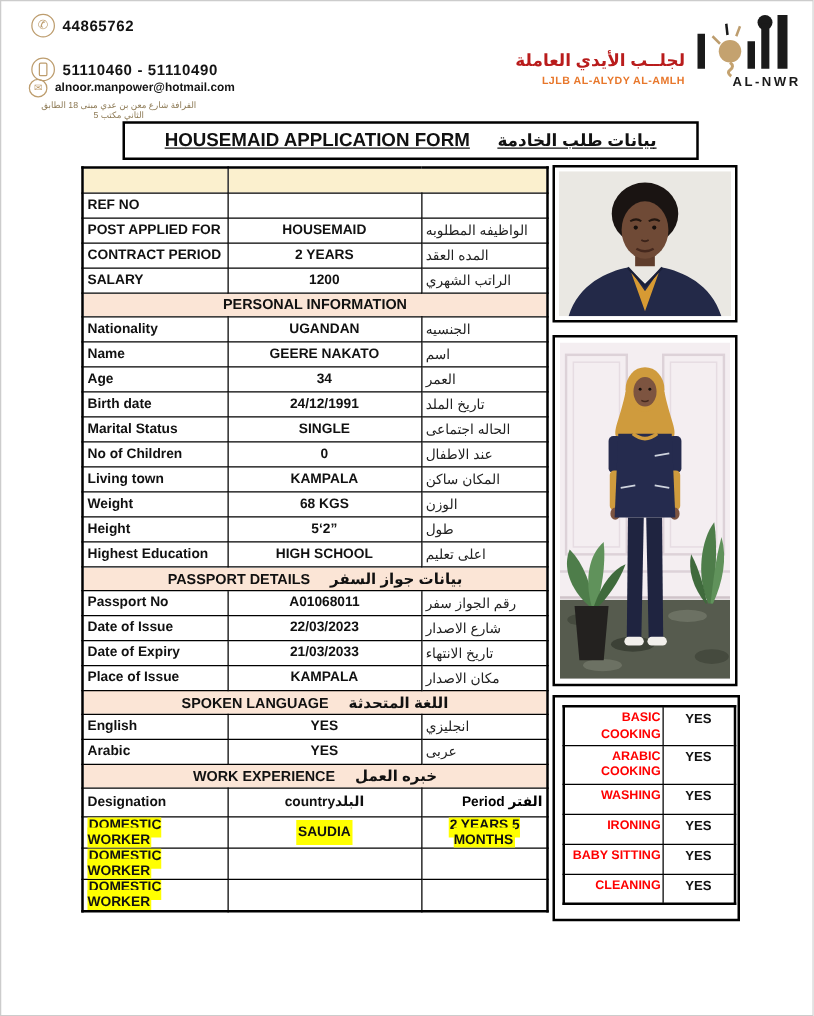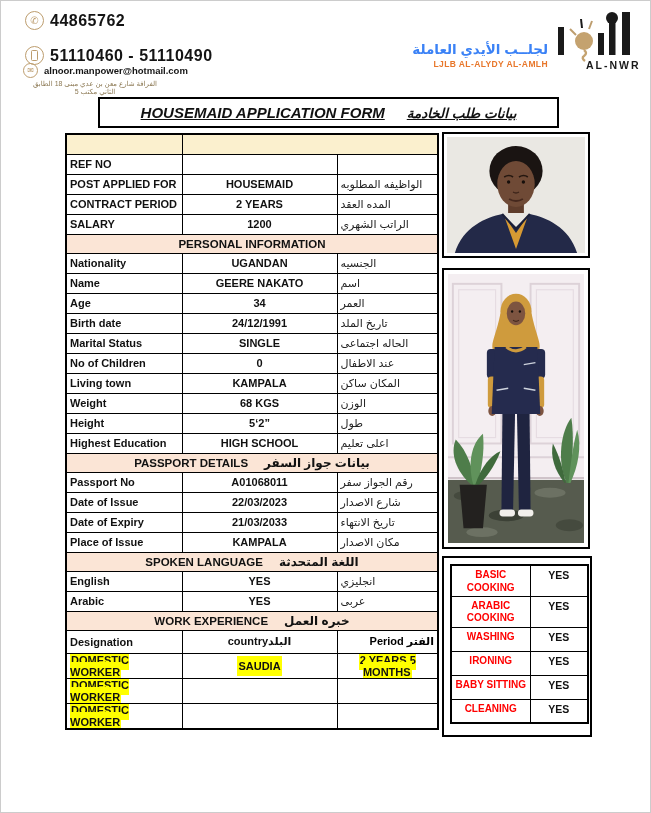--- a/index.html
+++ b/index.html
@@ -9,33 +9,33 @@
   
   .hdr-row{position:absolute;display:flex;align-items:center;gap:6px;}
   .hdr-phone{left:24px;top:10px;}
   .hdr-mobile{left:24px;top:45px;}
   .hdr-email{left:22px;top:62px;}
   .circle-icon{display:flex;align-items:center;justify-content:center;border:1.6px solid #bd9d6e;
                border-radius:50%;color:#bd9d6e;box-sizing:border-box;}
   .ci-lg{width:19px;height:19px;font-size:10px;}
   .ci-sm{width:15px;height:15px;font-size:8px;}
   .mobile-glyph{width:5px;height:9px;border:1.2px solid #bd9d6e;border-radius:1.5px;}
-  .num-txt{font-size:16px;font-weight:bold;color:#141414;letter-spacing:.5px;}
+  .num-txt{font-size:12px;font-weight:bold;color:#141414;letter-spacing:.5px;}
   .email-txt{font-size:9.5px;font-weight:bold;color:#141414;}
   .addr-txt{position:absolute;left:28px;top:79px;width:132px;text-align:center;font-size:7px;
             color:#8d7a55;direction:rtl;}
 
   .company{position:absolute;right:102px;top:40px;text-align:right;}
-  .company-ar{font-size:13.5px;font-weight:bold;color:#3b82f6;}
+  .company-ar{font-size:13.5px;font-weight:bold;color:#b91c1c;}
   .company-translit{font-size:8.5px;font-weight:bold;color:#e8772b;letter-spacing:.4px;margin-top:2px;}
   .logo-wrap{position:absolute;right:6px;top:8px;width:96px;height:70px;}
 
   
   .title-box{position:absolute;left:97px;top:96px;width:461px;height:31px;border:2px solid #000;
-             box-sizing:border-box;display:flex;align-items:center;justify-content:center;gap:22px;background:#fff;font-style:italic;}
+             box-sizing:border-box;display:flex;align-items:center;justify-content:center;gap:22px;background:#fff;}
   .title-en{font-size:15px;font-weight:bold;text-decoration:underline;color:#111;}
   .title-ar{font-size:13.5px;font-weight:bold;text-decoration:underline;color:#111;direction:rtl;}
 
   
   .ftable-wrap{position:absolute;left:64px;top:132px;}
   table.ftable{border-collapse:collapse;table-layout:fixed;width:372px;border:2px solid #000;}
   table.ftable td{border:1px solid #000;padding:0 3px;overflow:hidden;box-sizing:border-box;}
   tr.std{height:20px;} tr.sec{height:19px;} tr.work{height:23px;}
   td.c-label{font-weight:bold;font-size:11px;padding-left:5px;color:#111;}
   td.c-value{font-weight:bold;font-size:11px;text-align:center;color:#111;}
@@ -51,21 +51,21 @@
   
   .pbox{position:absolute;border:2px solid #000;background:#fff;box-sizing:border-box;}
   .photo1{left:441px;top:131px;width:148px;height:126px;padding:3px;}
   .photo2{left:441px;top:267px;width:148px;height:281px;padding:4px;}
   .photo1 svg,.photo2 svg{display:block;width:100%;height:100%;}
   .skills-box{left:441px;top:555px;width:150px;height:181px;}
   table.stable{border-collapse:collapse;table-layout:fixed;width:137px;margin:6px 0 0 6px;border:2px solid #000;}
   table.stable td{border:1px solid #000;box-sizing:border-box;vertical-align:top;padding-top:3px;}
   table.stable tr:nth-child(1),table.stable tr:nth-child(2){height:31px;}
   table.stable tr{height:24px;}
-  td.s-name{width:79px;color:#ff0000;font-weight:bold;font-size:10px;text-align:center;line-height:1.25;}
+  td.s-name{width:79px;color:#ff0000;font-weight:bold;font-size:10px;text-align:right;line-height:1.25;}
   td.s-yes{font-weight:bold;font-size:10.5px;text-align:center;color:#111;}
 </style>
 </head>
 <body>
 
 <div class="page">
 
   <div class="hdr-row hdr-phone">
     <span class="circle-icon ci-lg">✆</span>
     <span class="num-txt">44865762</span>

